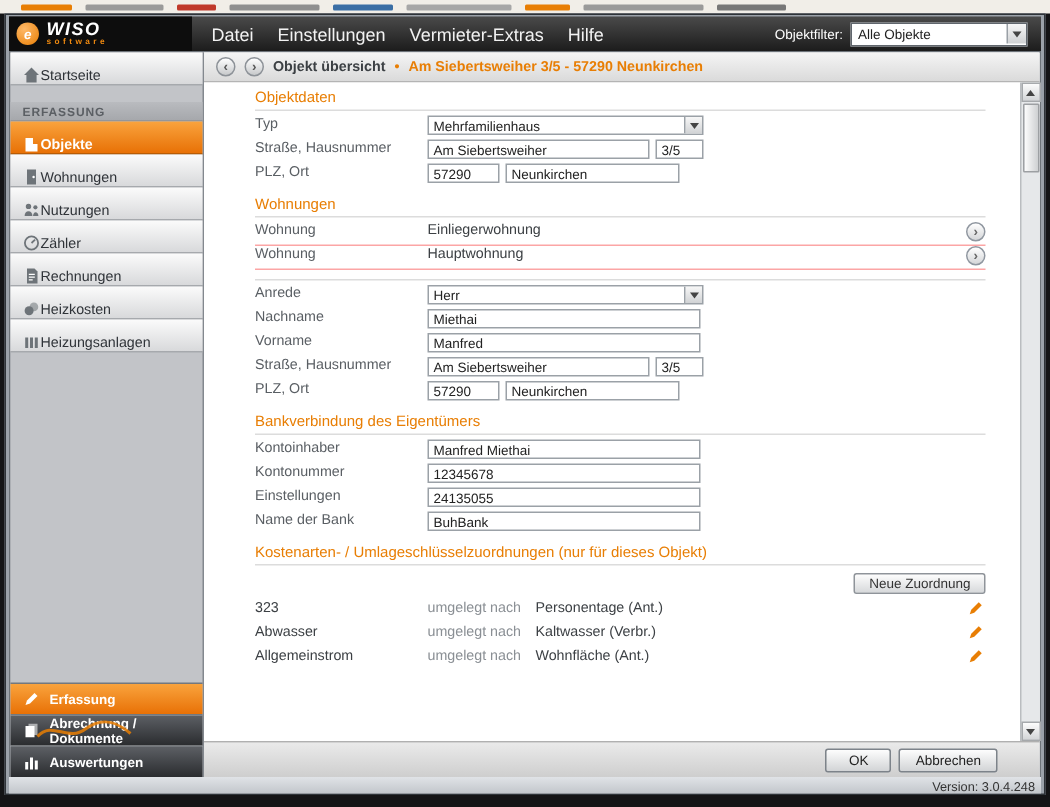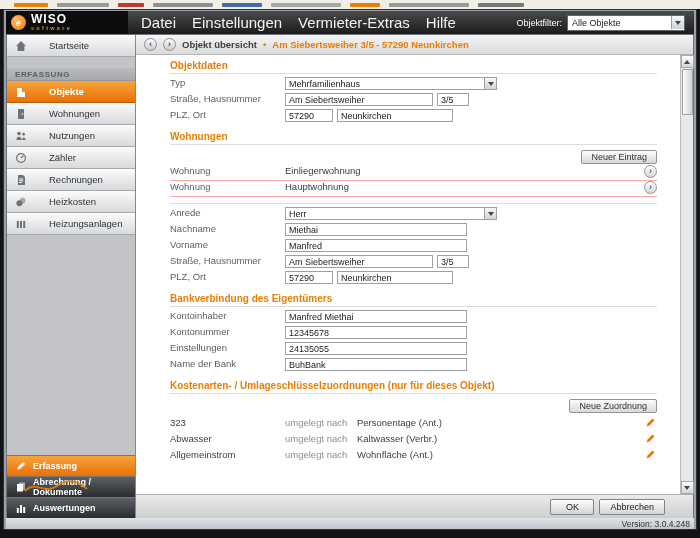--- a/index.html
+++ b/index.html
@@ -22,34 +22,34 @@
   .cap .maxbox{width:6px;height:5px;border:1px solid #333}
   .cap.close{width:26px;background:linear-gradient(#f0a28e,#cc4827);color:#fff;font-weight:bold}
 
   .chrome{flex:1;display:flex;flex-direction:column;min-height:0;padding:1px 2px 0 2px}
 
   
   .menuband{height:23px;flex:0 0 23px;background:linear-gradient(#4a4a4a,#1c1c1c);display:flex;align-items:center;position:relative}
   .logo{width:122px;height:23px;background:#0d0d0d;display:flex;align-items:center;gap:5px;padding-left:5px;flex:0 0 auto}
   .logo-circle{width:15px;height:15px;border-radius:50%;background:radial-gradient(circle at 35% 30%,#ffb968,#e87e04);display:flex;align-items:center;justify-content:center;color:#fff;font-size:9px;font-weight:bold;font-style:italic}
   .logo-text{display:flex;flex-direction:column;line-height:1}
-  .brand{color:#fff;font-weight:bold;font-size:12px;letter-spacing:1px}
+  .brand{color:#fff;font-weight:bold;font-style:italic;font-size:12px;letter-spacing:1px}
   .tag{color:#f08a10;font-size:5.5px;letter-spacing:2.3px;font-weight:bold;margin-top:1px}
-  .menu-items{display:flex;gap:16px;margin-left:13px;font-size:15px;color:#f2f2f2}
+  .menu-items{display:flex;gap:16px;margin-left:13px;font-size:12px;color:#f2f2f2}
   .menu-item{cursor:default;white-space:nowrap}
   .filter{margin-left:auto;display:flex;align-items:center;gap:5px;padding-right:9px;font-size:9px;color:#fff}
   .filter-select{width:118px;height:16px;background:#fff;border:1px solid #60666d;display:flex;align-items:center;padding-left:4px;font-size:9px;color:#222}
   .dd-btn{margin-left:auto;width:13px;height:13px;background:linear-gradient(#f6f6f6,#cfd1d3);border-left:1px solid #9aa0a6;display:flex;align-items:center;justify-content:center}
   .tri-down{width:0;height:0;border-left:3px solid transparent;border-right:3px solid transparent;border-top:4px solid #444}
   .tri-up{width:0;height:0;border-left:3px solid transparent;border-right:3px solid transparent;border-bottom:4px solid #444}
 
   
   .workspace{flex:1;display:flex;min-height:0;border:1px solid #6d7379;border-bottom:none;background:#c2c4c8}
   .sidebar{width:129px;flex:0 0 129px;display:flex;flex-direction:column;border-right:1px solid #83888e;background:#c2c4c8}
-  .side-item{height:22px;flex:0 0 22px;display:flex;align-items:center;gap:22px;padding-left:7px;font-size:9.5px;color:#2f3338;background:linear-gradient(#fbfbfb,#d8d9db);border-bottom:1px solid #a6a9ad;cursor:default}
+  .side-item{height:22px;flex:0 0 22px;display:flex;align-items:flex-end;gap:0;padding-left:7px;font-size:9.5px;color:#2f3338;background:linear-gradient(#fbfbfb,#d8d9db);border-bottom:1px solid #a6a9ad;cursor:default}
   .side-item .icon{width:13px;height:13px;color:#6e7479;flex:0 0 auto;display:flex;align-items:center;justify-content:center}
   .side-item.active{background:linear-gradient(#f9a33d,#e87106);color:#fff;font-weight:bold;border-bottom:1px solid #b85c05}
   .side-item.active .icon{color:#fff}
   .side-gap{height:11px;flex:0 0 11px}
   .side-section{height:13px;flex:0 0 13px;background:linear-gradient(#b9bbbf,#a6a8ac);border-bottom:1px solid #94969a;display:flex;align-items:center;padding-left:8px;font-size:8px;font-weight:bold;letter-spacing:.6px;color:#5b5f64}
   .side-fill{flex:1}
   .side-bottom{height:21px;flex:0 0 21px;display:flex;align-items:center;gap:6px;padding-left:7px;font-size:9px;font-weight:bold;color:#fff;border-top:1px solid #74787d;position:relative;cursor:default}
   .side-bottom .icon{width:13px;height:13px;color:#fff;flex:0 0 auto;display:flex;align-items:center;justify-content:center}
   .side-bottom.orange{background:linear-gradient(#f9a33d,#e87106)}
   .side-bottom.dark{background:linear-gradient(#5c5f64,#2a2c2f)}
@@ -63,28 +63,28 @@
   .crumb-obj{color:#e87e04;font-weight:bold;white-space:nowrap}
 
   .scrollwrap{flex:1;position:relative;min-height:0;background:#fff}
   .page{position:absolute;top:0;left:0;right:13px;bottom:0;padding:5px 23px 0 34px;overflow:hidden}
   .scrollbar{position:absolute;top:0;right:0;bottom:0;width:13px;background:#e6e8ea;border-left:1px solid #babdc0;display:flex;flex-direction:column;align-items:center}
   .sb-btn{width:13px;height:13px;flex:0 0 13px;background:linear-gradient(#fcfcfc,#d3d5d7);border:1px solid #a6a9ac;display:flex;align-items:center;justify-content:center}
   .sb-thumb{width:11px;height:46px;margin-top:1px;background:linear-gradient(90deg,#fdfdfd,#ced0d2);border:1px solid #9da0a3;border-radius:1px}
   .sb-spacer{flex:1}
 
   .section{margin-bottom:6px}
-  .sec-title{color:#e87e04;font-weight:bold;font-size:10px;white-space:nowrap}
+  .sec-title{color:#e87e04;font-weight:normal;font-size:10px;white-space:nowrap}
   .sec-line{height:1px;background:#dcdcdc;margin:2px 0 3px 0}
   .frow{display:flex;align-items:flex-start;height:16px}
   .lbl{width:115px;flex:0 0 115px;font-size:9.5px;color:#5a5f64}
   .inp{height:13px;border:1px solid #9ba1a7;background:#fff;display:flex;align-items:center;padding:0 3px;font-size:9px;color:#222;white-space:nowrap;overflow:hidden}
   .inp.select{position:relative;padding-right:15px}
   .sel-btn{position:absolute;right:0;top:0;bottom:0;width:12px;background:linear-gradient(#f7f7f7,#d1d3d5);border-left:1px solid #9ba1a7;display:flex;align-items:center;justify-content:center}
-  .w-lg{width:212px}.w-med{width:148px}.w-sm{width:32px}.w-plz{width:48px}.w-ort{width:116px}.w-txt{width:182px}
+  .w-lg{width:184px}.w-med{width:148px}.w-sm{width:32px}.w-plz{width:48px}.w-ort{width:116px}.w-txt{width:182px}
   .gap4{margin-left:4px}
   .btn-row{display:flex;justify-content:flex-end;align-items:center;height:17px}
   .mini-btn{height:14px;padding:0 9px;background:linear-gradient(#fdfdfd,#d7d9db);border:1px solid #8f949a;border-radius:2px;font-size:9px;color:#333;display:flex;align-items:center;cursor:default;white-space:nowrap}
   .listrow{display:flex;height:16px;border-bottom:1px solid #fca5a5}
   .listrow .val{font-size:9.5px;color:#3c4044}
   .chev{margin-left:auto;width:13px;height:13px;border-radius:50%;border:1px solid #9097a0;background:linear-gradient(#fff,#d4d6d8);color:#666;font-size:9px;font-weight:bold;display:flex;align-items:center;justify-content:center;line-height:1}
   .krow{display:flex;align-items:center;height:16px;font-size:9.5px}
   .kname{flex:0 0 115px;color:#3c4044}
   .krel{flex:0 0 72px;color:#8a8f94}
   .kkey{color:#3c4044}
@@ -298,23 +298,20 @@
                     </div>
                   <div class="inp w-ort gap4">
                       <span>Neunkirchen</span>
                     </div>
                 </div>
               </div>
 
               <div class="section">
                 <div class="sec-title">Wohnungen</div>
                 <div class="sec-line"></div>
-                <div class="btn-row">
-                  <span class="mini-btn">Neuer Eintrag</span>
-                </div>
                 <div class="listrow">
                   <span class="lbl">Wohnung</span>
                   <span class="val">Einliegerwohnung</span>
                   <span class="chev">›</span>
                 </div>
                 <div class="listrow">
                   <span class="lbl">Wohnung</span>
                   <span class="val">Hauptwohnung</span>
                   <span class="chev">›</span>
                 </div>

